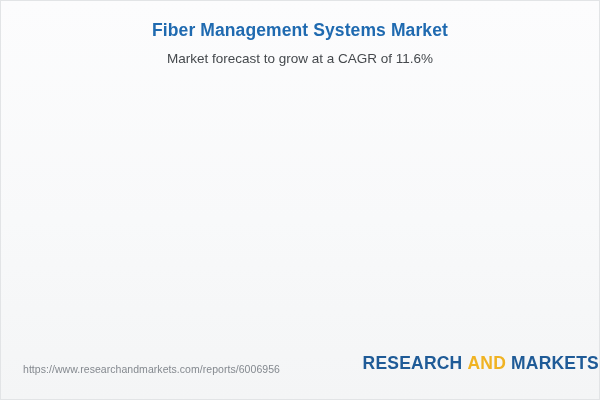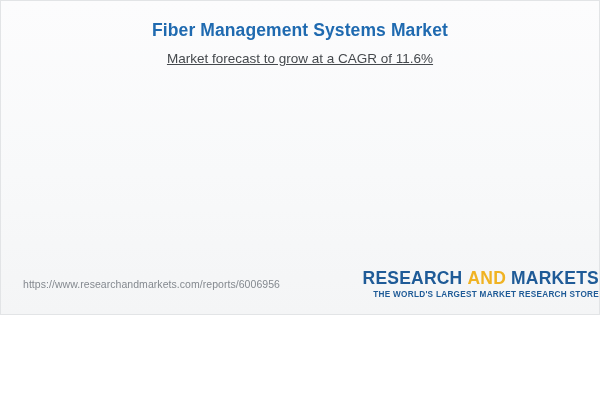--- a/index.html
+++ b/index.html
@@ -7,21 +7,21 @@
     padding: 0;
     background: #ffffff;
   }
   body {
     font-family: "Liberation Sans", sans-serif;
   }
 
   #infographic {
     position: relative;
     width: 600px;
-    height: 315px;
+    height: 400px;
     box-sizing: border-box;
     border: 1px solid #e2e4e6;
     background: linear-gradient(180deg, #fcfcfd 0%, #f8f9fa 55%, #f4f5f6 100%);
     overflow: hidden;
   }
 
   
   .header {
     position: absolute;
     left: 0;
@@ -36,21 +36,20 @@
     letter-spacing: 0.1px;
     line-height: 22px;
     margin: 0;
   }
   .subtitle {
     font-size: 13.5px;
     font-weight: normal;
     color: #45494d;
     line-height: 20px;
     margin: 8px 0 0 0;
-    text-decoration: underline;
   }
 
   
   .plot {
     position: absolute;
     left: 0;
     top: 0;
     width: 600px;
     height: 345px;
   }
@@ -137,17 +136,16 @@
 
   </div>
 
   <div class="footer">
     <a class="footer-url" href="#" style="text-decoration:none;">https://www.researchandmarkets.com/reports/6006956</a>
 
     <div class="logo">
       <div class="logo-wordmark">
         <span class="logo-w1">RESEARCH</span><span>&nbsp;</span><span class="logo-w2">AND</span><span>&nbsp;</span><span class="logo-w3">MARKETS</span>
       </div>
-      <div class="logo-tagline">THE WORLD'S LARGEST MARKET RESEARCH STORE</div>
     </div>
   </div>
 
 </div>
 
 </body></html>

